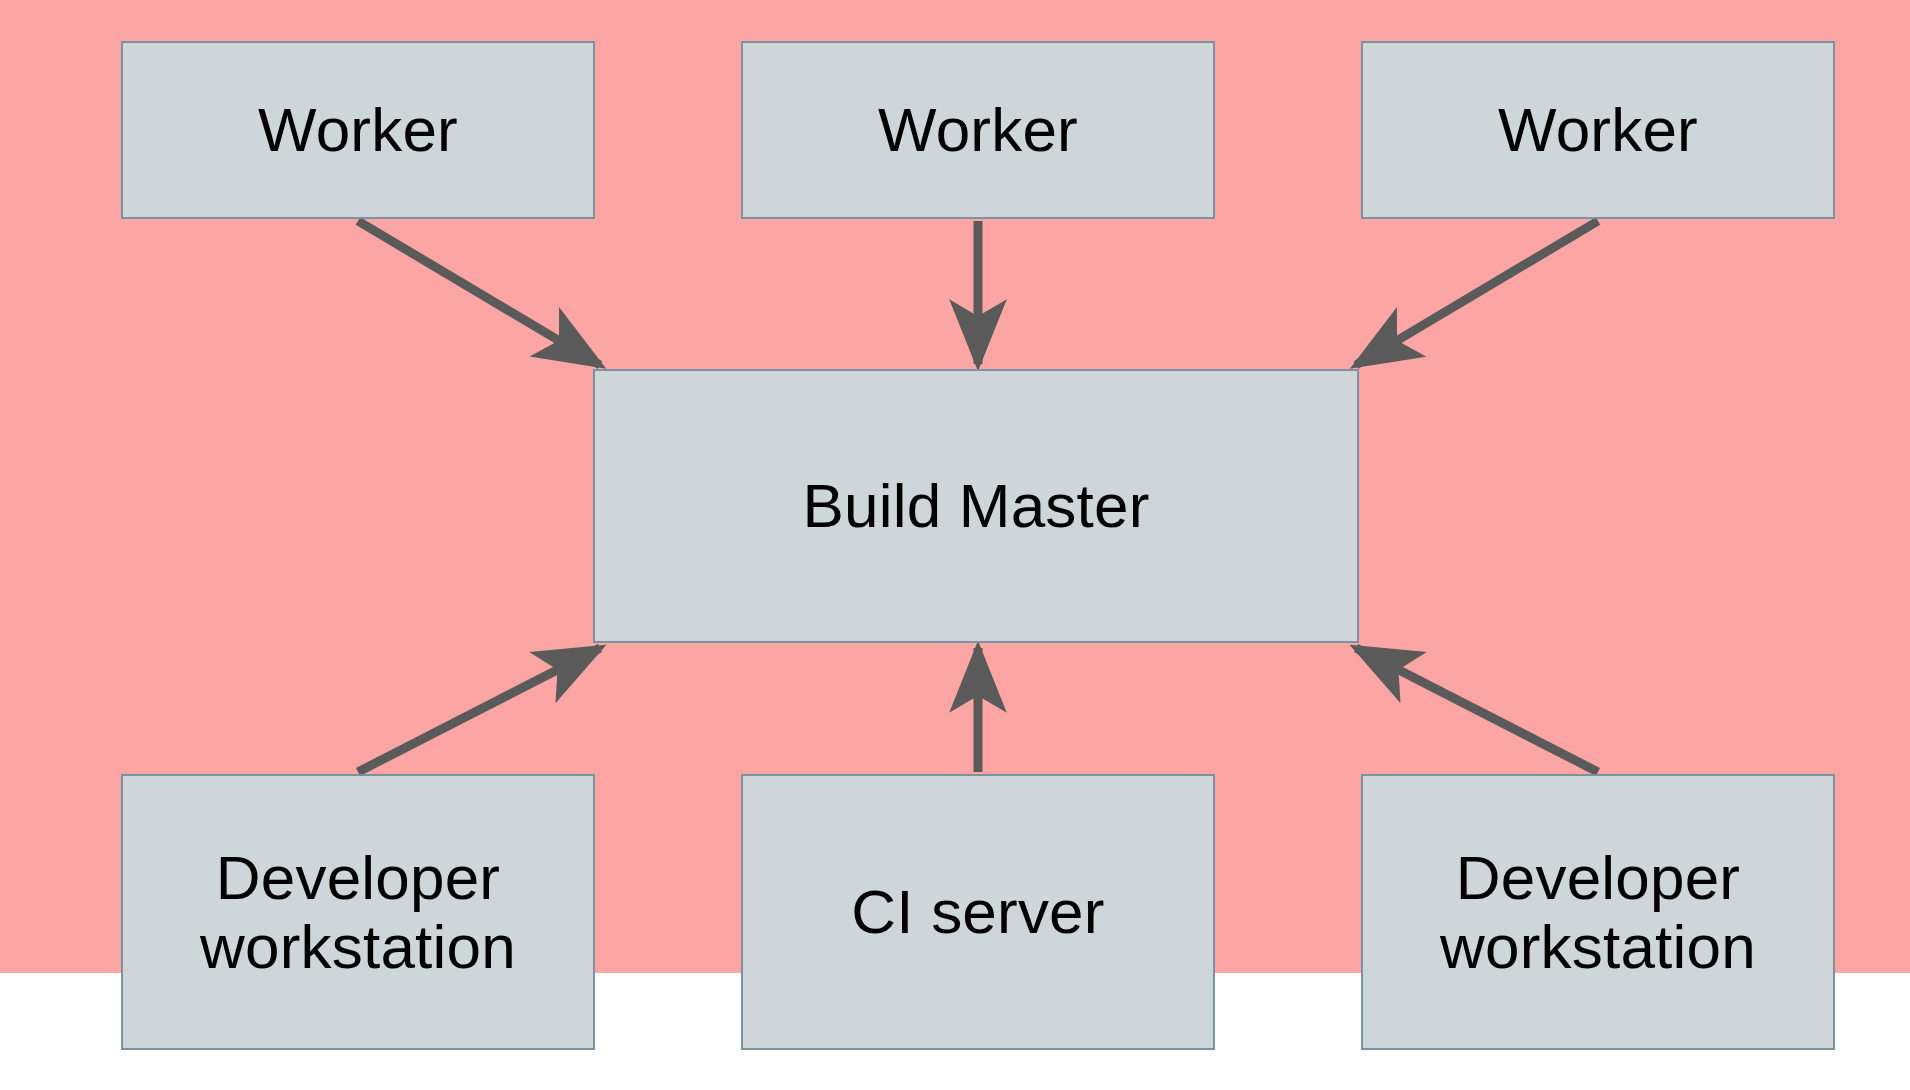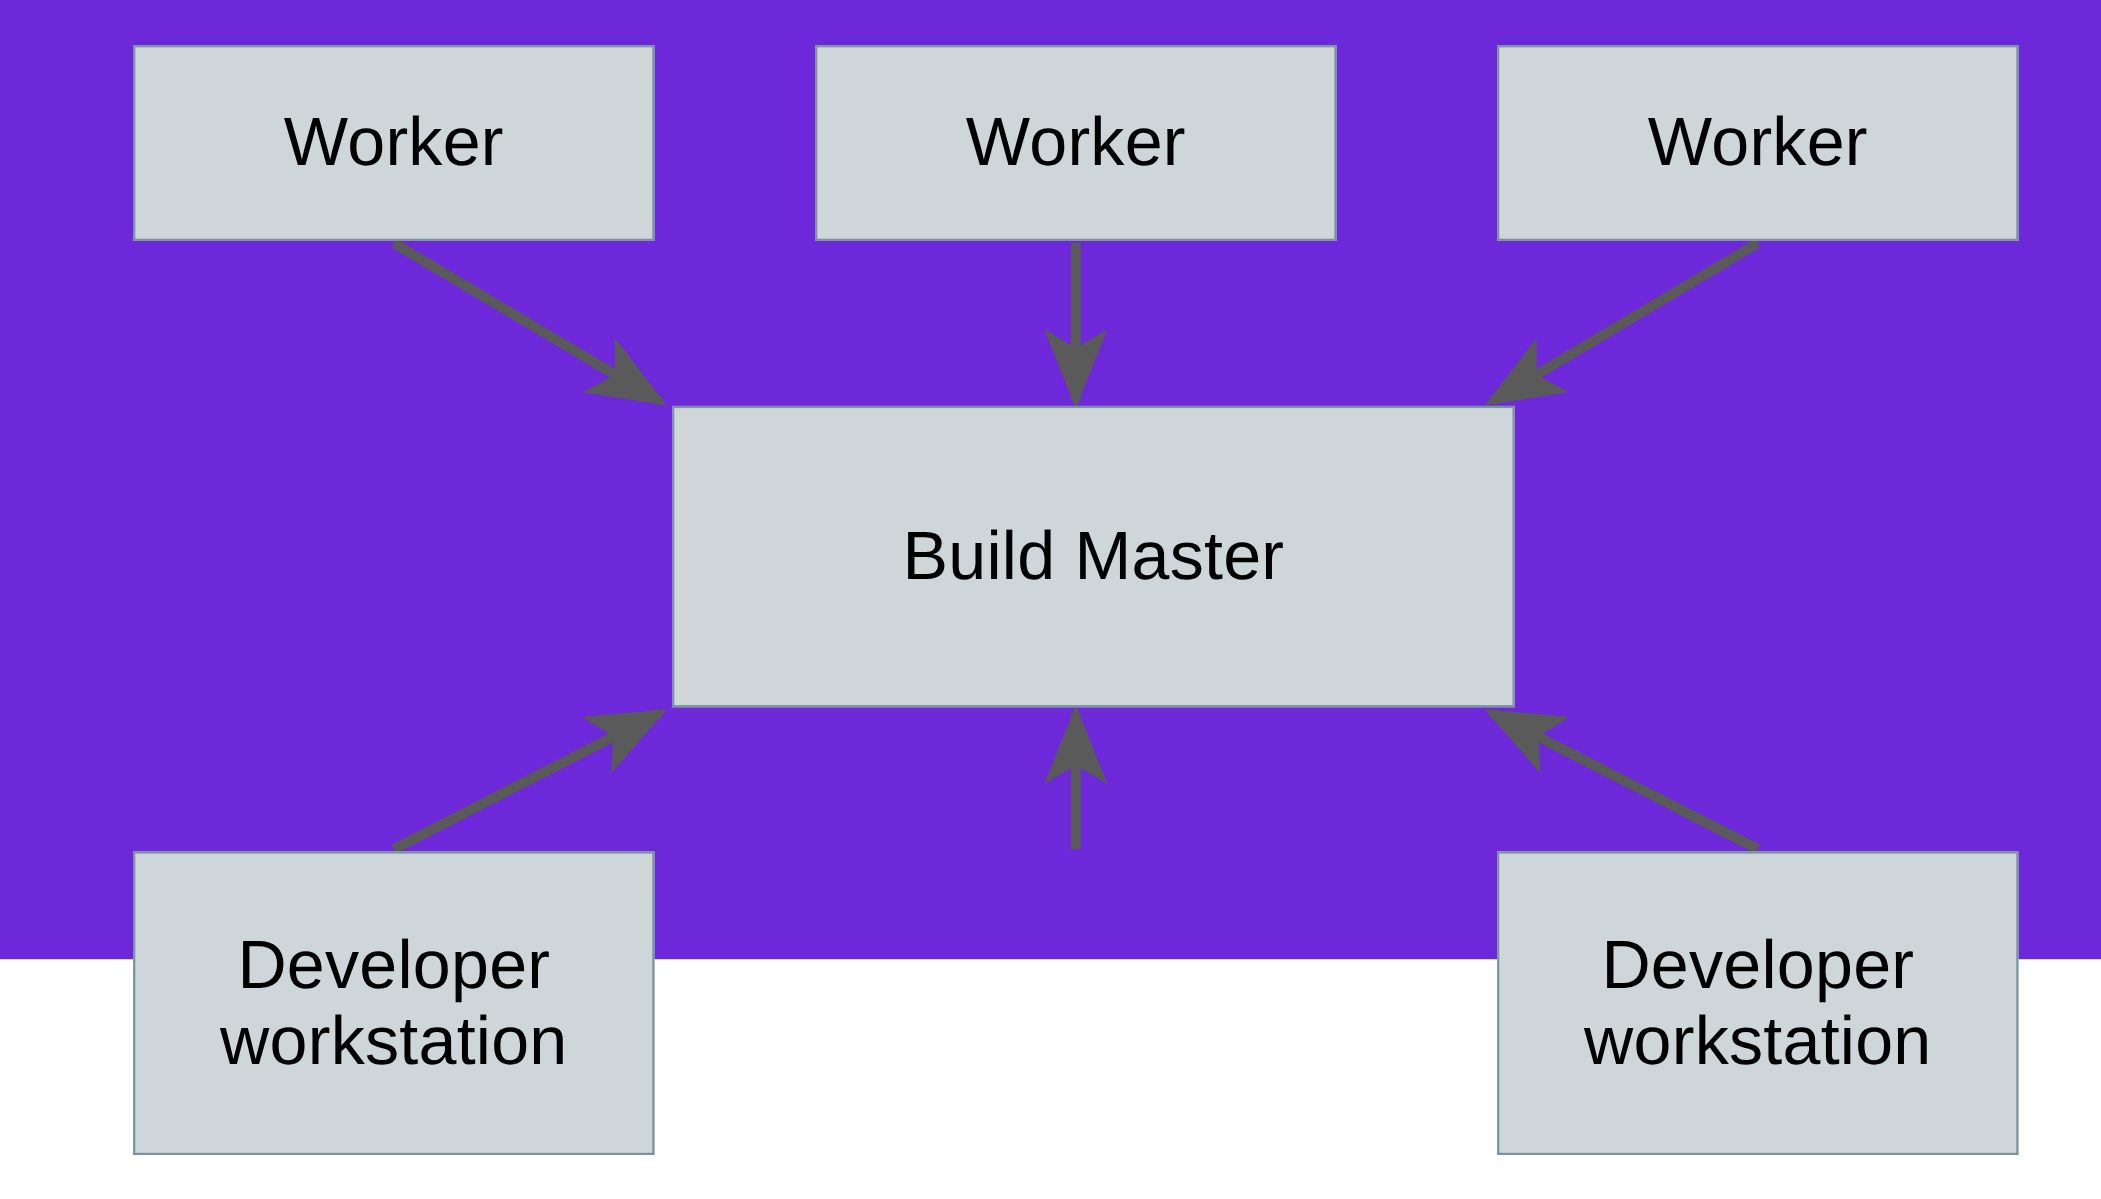--- a/index.html
+++ b/index.html
@@ -9,22 +9,22 @@
   }
   body {
     width: 1910px;
     height: 1090px;
     overflow: hidden;
     font-family: "Liberation Sans", sans-serif;
   }
   #diagram-root {
     position: relative;
     width: 1910px;
-    height: 872px;
-    background: #6d28d9;
+    height: 973px;
+    background: #fca5a5;
   }
   #edges-layer {
     position: absolute;
     left: 0;
     top: 0;
     width: 1910px;
     height: 1090px;
   }
   .node {
     position: absolute;
@@ -46,21 +46,21 @@
   }
   .label-lg { font-size: 62px; }
   .label-md { font-size: 62px; }
 
   
   #node-worker-1 { left: 121px;  top: 41px;  width: 474px; height: 178px; }
   #node-worker-2 { left: 741px;  top: 41px;  width: 474px; height: 178px; }
   #node-worker-3 { left: 1361px; top: 41px;  width: 474px; height: 178px; }
 
   
-  #node-build-master { left: 611px; top: 369px; width: 766px; height: 274px; }
+  #node-build-master { left: 593px; top: 369px; width: 766px; height: 274px; }
 
   
   #node-dev-ws-1 { left: 121px;  top: 774px; width: 474px; height: 276px; }
   #node-ci-server { left: 741px;  top: 774px; width: 474px; height: 276px; }
   #node-dev-ws-2 { left: 1361px; top: 774px; width: 474px; height: 276px; }
 </style>
 </head>
 <body>
 
 <div id="diagram-root">
@@ -99,19 +99,22 @@
 
   <div class="node" id="node-build-master">
     <span class="node-label label-lg">Build Master</span>
   </div>
 
   <div class="node" id="node-dev-ws-1">
     <span class="node-label label-md">Developer
 workstation</span>
   </div>
 
+  <div class="node" id="node-ci-server">
+    <span class="node-label label-md">CI server</span>
+  </div>
 
   <div class="node" id="node-dev-ws-2">
     <span class="node-label label-md">Developer
 workstation</span>
   </div>
 
 </div>
 
 </body></html>

